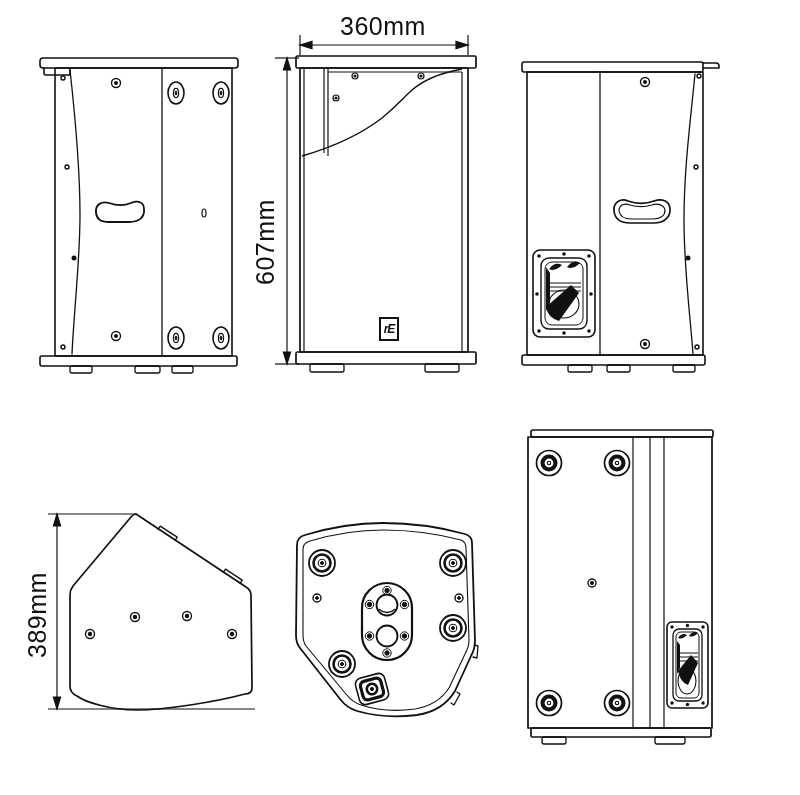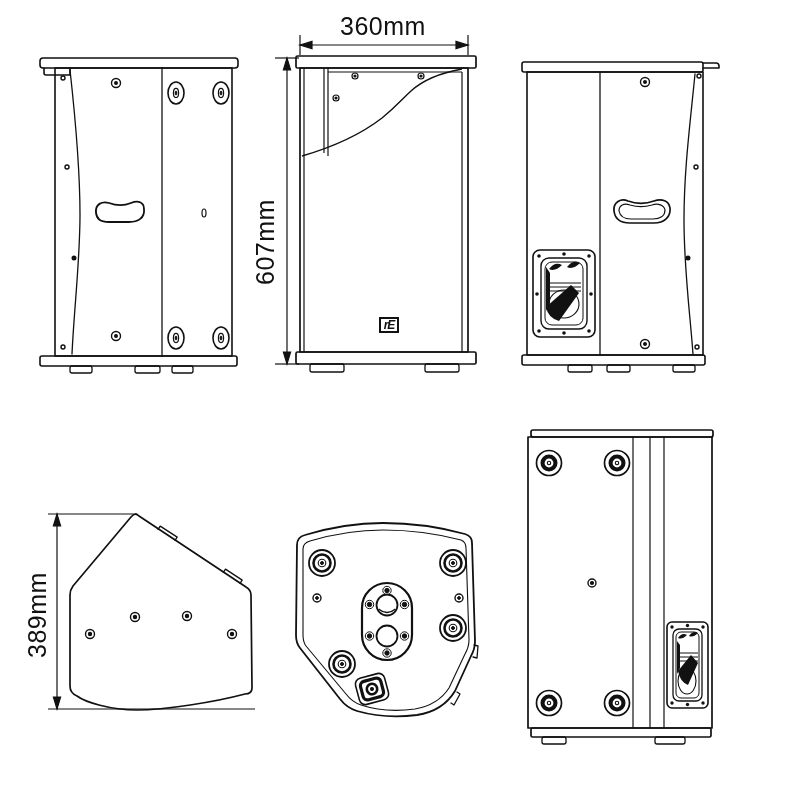--- a/index.html
+++ b/index.html
@@ -7,21 +7,21 @@
   #canvas{position:relative;width:800px;height:795px;background:var(--background,#fff);overflow:hidden;padding-left:24px;}
   .view{position:absolute;}
   svg{display:block;color:var(--line,#111);}
   .dim-label{
     position:absolute;color:var(--line,#111);
     font-size:25px;letter-spacing:.5px;text-align:center;
     font-family:"Liberation Sans", sans-serif;white-space:nowrap;
   }
   .dim-label.vert{transform:rotate(-90deg);}
   #logo-box{
-    position:absolute;left:379px;top:317px;width:20px;height:16px;
+    position:absolute;left:379px;top:317px;width:20px;height:24px;
     border:2px solid var(--line,#111);background:#fff;box-sizing:border-box;
     display:flex;align-items:center;justify-content:center;
     font-style:italic;font-weight:bold;font-size:12px;color:var(--line,#111);
     letter-spacing:-1px;line-height:1;
   }
 </style>
 </head>
 <body>
 
 <div id="canvas">

